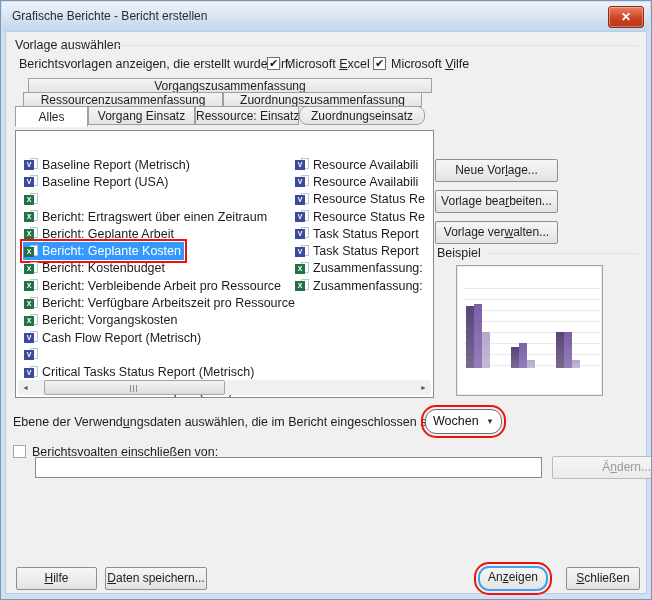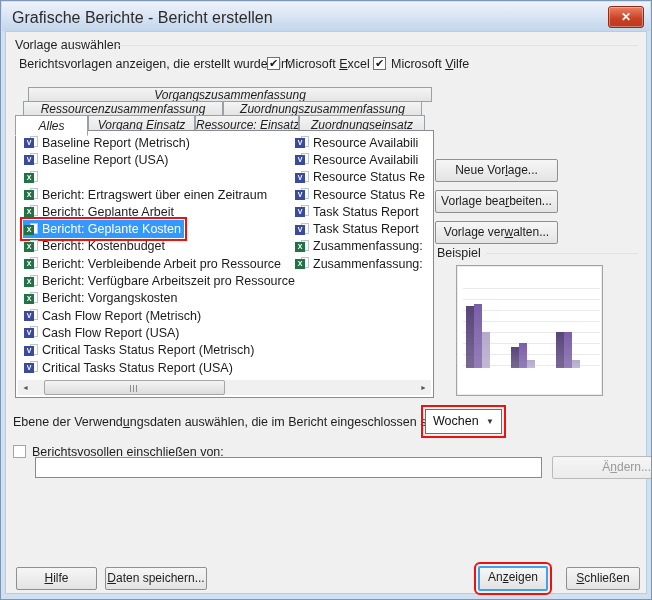--- a/index.html
+++ b/index.html
@@ -1,53 +1,53 @@
 <!DOCTYPE html>
 <html><head>
 <meta charset="utf-8">
 <style>
   html,body{margin:0;padding:0;background:#fff;}
   *{box-sizing:border-box;font-family:"Liberation Sans",sans-serif;}
   .window{position:relative;width:652px;height:600px;background:#cfe0f1;border:1px solid #7f96b2;overflow:hidden;}
   .titlebar{position:absolute;top:1px;left:1px;right:1px;height:29px;
     background:linear-gradient(#eef3fa,#c2d6ec);}
-  .title-text{position:absolute;left:10px;top:7px;font-size:16px;color:#2b2b2b;white-space:nowrap;}
+  .title-text{position:absolute;left:10px;top:7px;font-size:12px;color:#2b2b2b;white-space:nowrap;}
   .close-btn{position:absolute;top:4px;right:6px;width:36px;height:22px;border-radius:3px;
     background:linear-gradient(#ec8165,#c93f22 60%,#b93a1e);border:1px solid #8e2a18;
     color:#fff;font-size:12px;font-weight:bold;text-align:center;line-height:20px;cursor:default;
     box-shadow:inset 0 0 0 1px rgba(255,255,255,.35);}
   .client{position:absolute;left:4px;right:4px;top:30px;bottom:5px;background:#f0f0f0;border:1px solid #b9cde2;}
 
   .grp-label{position:absolute;font-size:12.5px;color:#1e1e1e;white-space:nowrap;}
   .rule{position:absolute;height:1px;background:#d9e3ed;}
 
   .chk{position:absolute;width:13px;height:13px;background:#fff;border:1px solid #707070;
     font-size:11px;line-height:11px;text-align:center;color:#1a1a1a;}
   .lbl{position:absolute;font-size:12.5px;color:#1e1e1e;white-space:nowrap;}
   .ak{text-decoration:underline;}
 
   
-  .tabs{position:absolute;left:9px;top:55px;width:419px;font-style:italic;}
+  .tabs{position:absolute;left:9px;top:46px;width:419px;}
   .tabrow{display:flex;}
   .tab{background:linear-gradient(#f4f4f4,#e4e4e6);border:1px solid #9aa0a6;font-size:12px;
     color:#1e1e1e;text-align:center;white-space:nowrap;overflow:hidden;cursor:default;}
   .row1 .tab{height:15px;line-height:14px;margin-left:13px;flex:1;margin-right:2px;}
   .row2 .tab{height:15px;line-height:14px;margin-top:-1px;}
   .row2 .t0{margin-left:8px;width:200px;}
   .row2 .t1{width:199px;}
   .row3 .tab{height:19px;line-height:18px;margin-top:-1px;}
   .row3 .t0{width:73px;}
   .row3 .t1{width:107px;}
   .row3 .t2{width:104px;}
-  .row3 .t3{width:126px;}
+  .row3 .t3{width:126px;border-radius:8px;}
   .tab.active{background:#fff;height:21px;line-height:20px;position:relative;z-index:3;margin-bottom:-2px;border-bottom:1px solid #fff;}
 
   
   .listbox{position:absolute;left:9px;top:98px;width:419px;height:268px;background:#fff;border:1px solid #888b8f;}
-  .list-col{position:absolute;top:3px;}
+  .list-col{position:absolute;top:25px;}
   .col-left{left:7px;width:266px;}
   .col-right{left:278px;width:136px;}
   .list-row{display:flex;align-items:center;height:17.3px;width:max-content;max-width:100%;
     padding:0 3px 0 1px;font-size:12.5px;color:#1b1b1b;white-space:nowrap;cursor:default;}
   .list-row.selected{background:#3399ff;color:#fff;outline:2px solid #ec130e;outline-offset:1px;}
   .doc-icon{position:relative;width:14px;height:13px;flex:0 0 14px;margin-right:4px;}
   .doc-icon .page{position:absolute;right:0;top:0;width:8px;height:11px;background:#fdfdfd;border:1px solid #b9c6d4;}
   .doc-icon .tile{position:absolute;left:0;top:2px;width:10px;height:10px;color:#fff;
     font-size:7px;font-weight:bold;line-height:10px;text-align:center;}
   .doc-icon[data-type="excel"] .tile{background:#217346;}
@@ -62,21 +62,21 @@
     background:linear-gradient(#f4f4f4,#dcdcdc);border:1px solid #a5a5a5;border-radius:2px;}
   .grip{position:absolute;left:50%;top:4px;width:11px;height:7px;margin-left:-5px;display:flex;gap:2px;}
   .grip i{width:1px;height:7px;background:#8f8f8f;}
 
   
   .btn{position:absolute;height:23px;background:linear-gradient(#f6f6f6,#e3e3e3);
     border:1px solid #8e8f8f;border-radius:2px;font-size:12px;color:#1e1e1e;text-align:center;
     line-height:21px;white-space:nowrap;cursor:default;}
   .btn.disabled{color:#9a9a9a;background:linear-gradient(#f5f5f5,#ebebeb);border-color:#b8babc;}
   .btn.default{border:2px solid #41a1f0;line-height:19px;}
-  .red-outline{outline:2px solid #ec130e;outline-offset:2px;}
+  .red-outline{outline:2px solid #ec130e;outline-offset:2px;border-radius:11px;}
 
   
   .preview-box{position:absolute;left:450px;top:233px;width:147px;height:131px;background:#fff;
     border:1px solid #a3a3a3;box-shadow:inset 0 0 0 1px #ececec;}
   .gridlines{position:absolute;left:6px;right:2px;top:22px;height:82px;
     background:repeating-linear-gradient(to bottom,#eaeaec 0,#eaeaec 1px,transparent 1px,transparent 11px);}
   .plot{position:absolute;left:9px;right:4px;bottom:27px;display:flex;align-items:flex-end;gap:21px;}
   .bar-group{display:flex;align-items:flex-end;}
   .bar{width:8px;}
 
@@ -200,21 +200,20 @@
       <span class="page"></span>
       <span class="tile">V</span>
     </span>
     <span class="row-label">Cash Flow Report (Metrisch)</span>
   </div>
           <div class="list-row">
     <span class="doc-icon" data-type="visio">
       <span class="page"></span>
       <span class="tile">V</span>
     </span>
-    <span class="row-label">Cash Flow Report (USA)</span>
   </div>
           <div class="list-row">
     <span class="doc-icon" data-type="visio">
       <span class="page"></span>
       <span class="tile">V</span>
     </span>
     <span class="row-label">Critical Tasks Status Report (Metrisch)</span>
   </div>
           <div class="list-row">
     <span class="doc-icon" data-type="visio">
@@ -323,21 +322,21 @@
         </div>
     </div>
 
     <span class="lbl" style="left:7px;top:383px;"><span>Ebene der Verwend</span><span class="ak">u</span><span>ngsdaten auswählen, die im Bericht eingeschlossen sein sollen:</span></span>
     <div class="combo red-outline">
       <span>Wochen</span>
       <span class="arrow">▼</span>
     </div>
 
     <div class="chk" style="left:7px;top:413px;border-color:#a5a5a5;"></div>
-    <span class="lbl" style="left:26px;top:413px;"><span>Berichtsv</span><span class="ak">o</span><span>sollen einschließen von:</span></span>
+    <span class="lbl" style="left:26px;top:413px;"><span>Berichtsv</span><span class="ak">o</span><span>alten einschließen von:</span></span>
 
     <input class="textinput" value="" style="">
     <div class="btn disabled" style="left:546px;top:424px;width:100px;text-align:right;"><span>Ä</span><span class="ak">n</span><span>dern...</span></div>
 
     <div class="btn" style="left:10px;top:535px;width:81px;"><span></span><span class="ak">H</span><span>ilfe</span></div>
     <div class="btn" style="left:99px;top:535px;width:102px;"><span></span><span class="ak">D</span><span>aten speichern...</span></div>
     <div class="btn default red-outline" style="left:472px;top:534px;width:70px;height:25px;"><span>An</span><span class="ak">z</span><span>eigen</span></div>
     <div class="btn" style="left:560px;top:535px;width:74px;"><span></span><span class="ak">S</span><span>chließen</span></div>
 
   </div>

